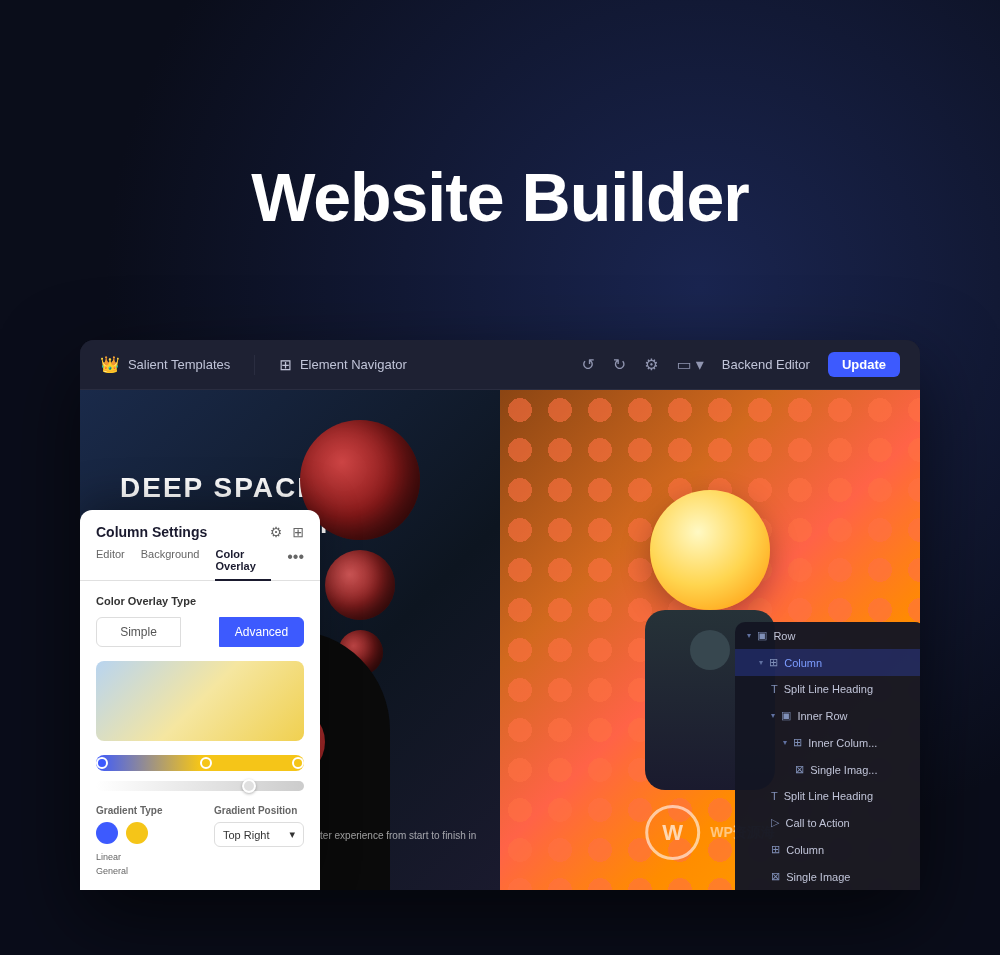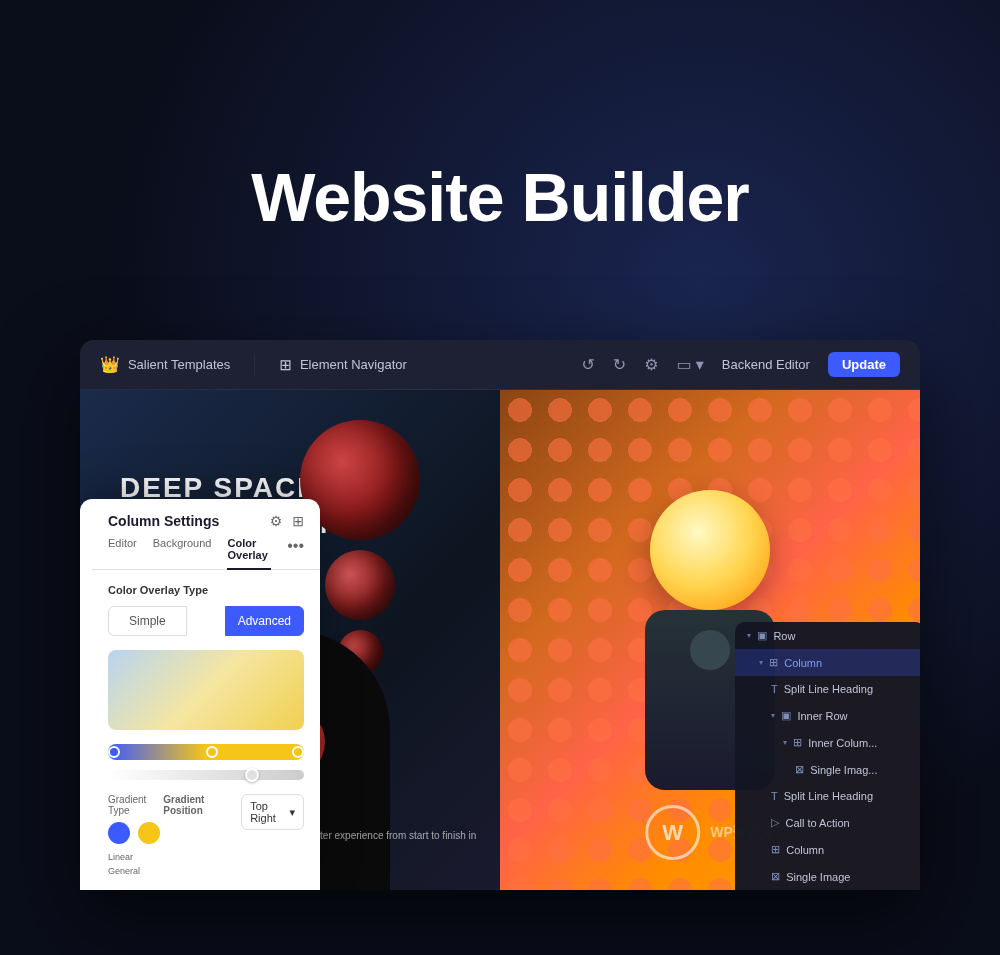--- a/index.html
+++ b/index.html
@@ -276,21 +276,20 @@
     .column-settings-panel {
       position: absolute;
       bottom: 0;
       left: 0;
       width: 240px;
       background: white;
       border-radius: 12px 12px 0 0;
       box-shadow: 0 -10px 40px rgba(0,0,0,0.3);
       z-index: 20;
       overflow: hidden;
-      padding-left: 12px;
     }
     .panel-header {
       display: flex;
       align-items: center;
       justify-content: space-between;
       padding: 14px 16px 8px;
     }
     .panel-title {
       font-size: 14px;
       font-weight: 700;
@@ -426,21 +425,21 @@
       align-items: flex-start;
     }
     .gradient-type-group {
       display: flex;
       flex-direction: column;
       gap: 6px;
     }
     .gradient-type-label {
       font-size: 10px;
       color: #666;
-      font-weight: 400;
+      font-weight: 700;
     }
     .color-swatches {
       display: flex;
       gap: 8px;
     }
     .swatch {
       width: 22px;
       height: 22px;
       border-radius: 50%;
       cursor: pointer;
@@ -456,21 +455,21 @@
     }
     .swatch-label {
       font-size: 9px;
       color: #666;
       width: 22px;
       text-align: center;
     }
 
     .gradient-position-group {
       display: flex;
-      flex-direction: row;
+      flex-direction: column;
       gap: 6px;
       min-width: 90px;
     }
     .gradient-position-label {
       font-size: 10px;
       color: #666;
       font-weight: 600;
     }
     .gradient-position-select {
       display: flex;

